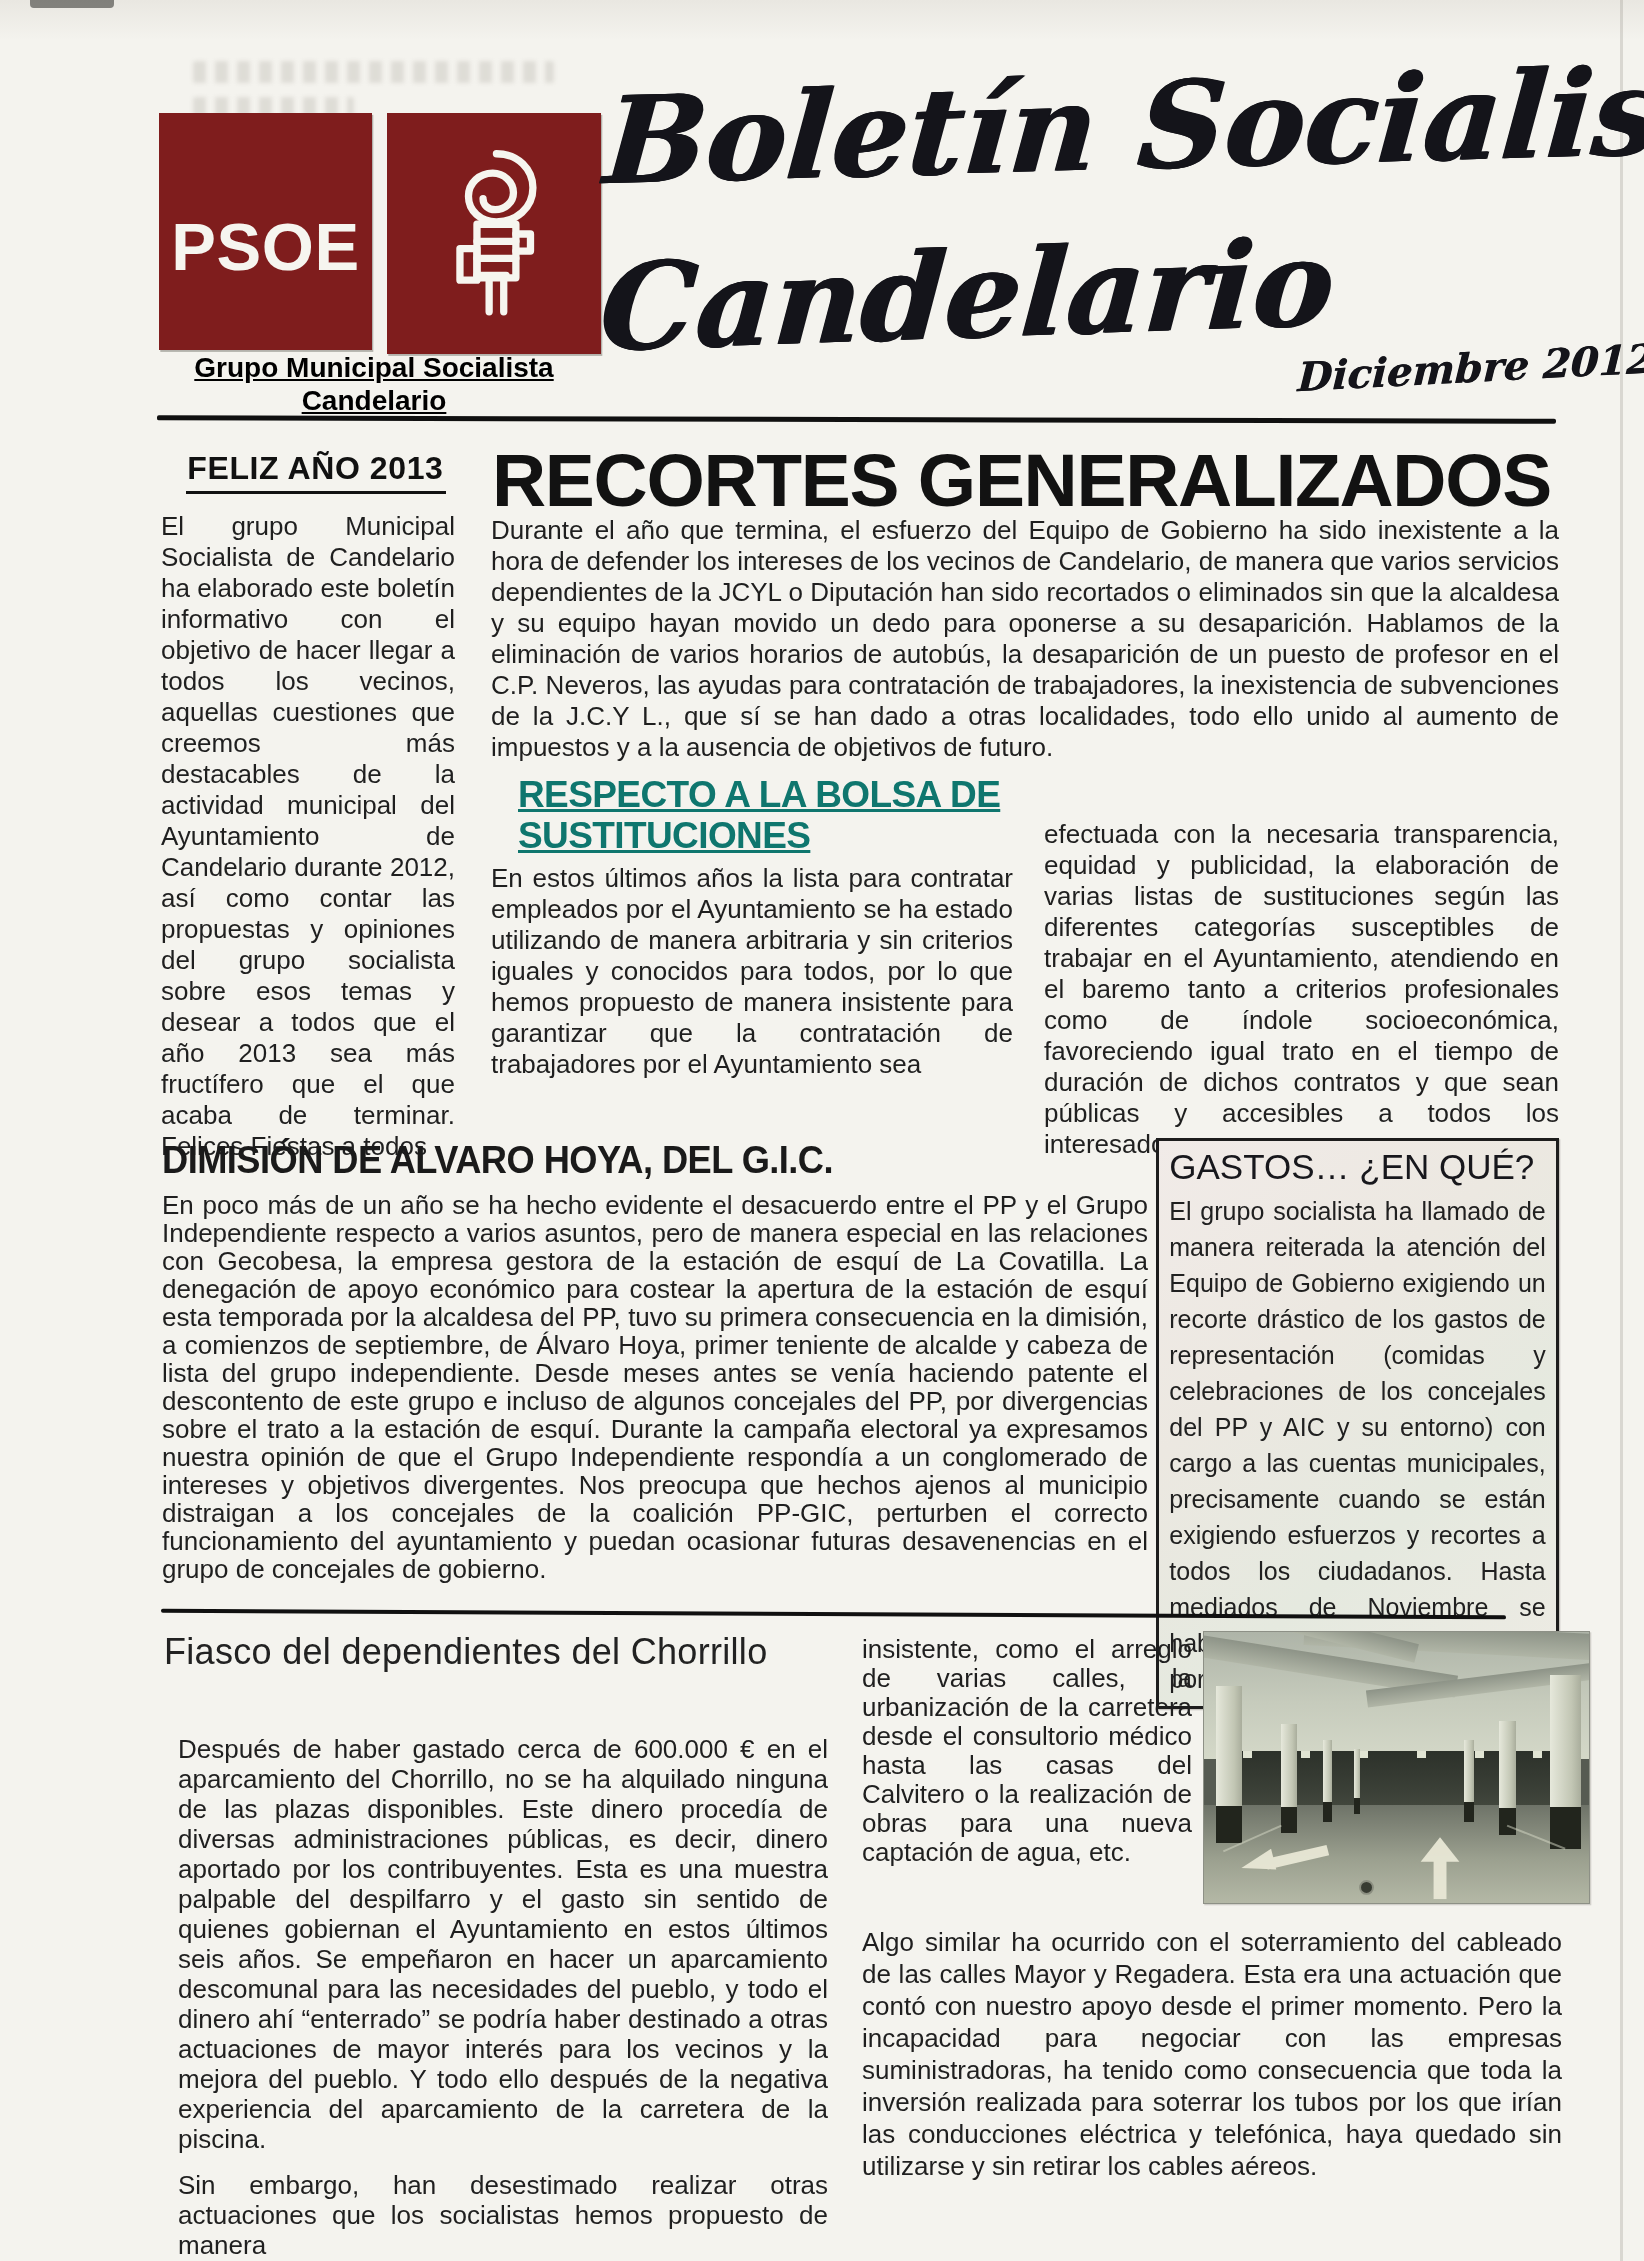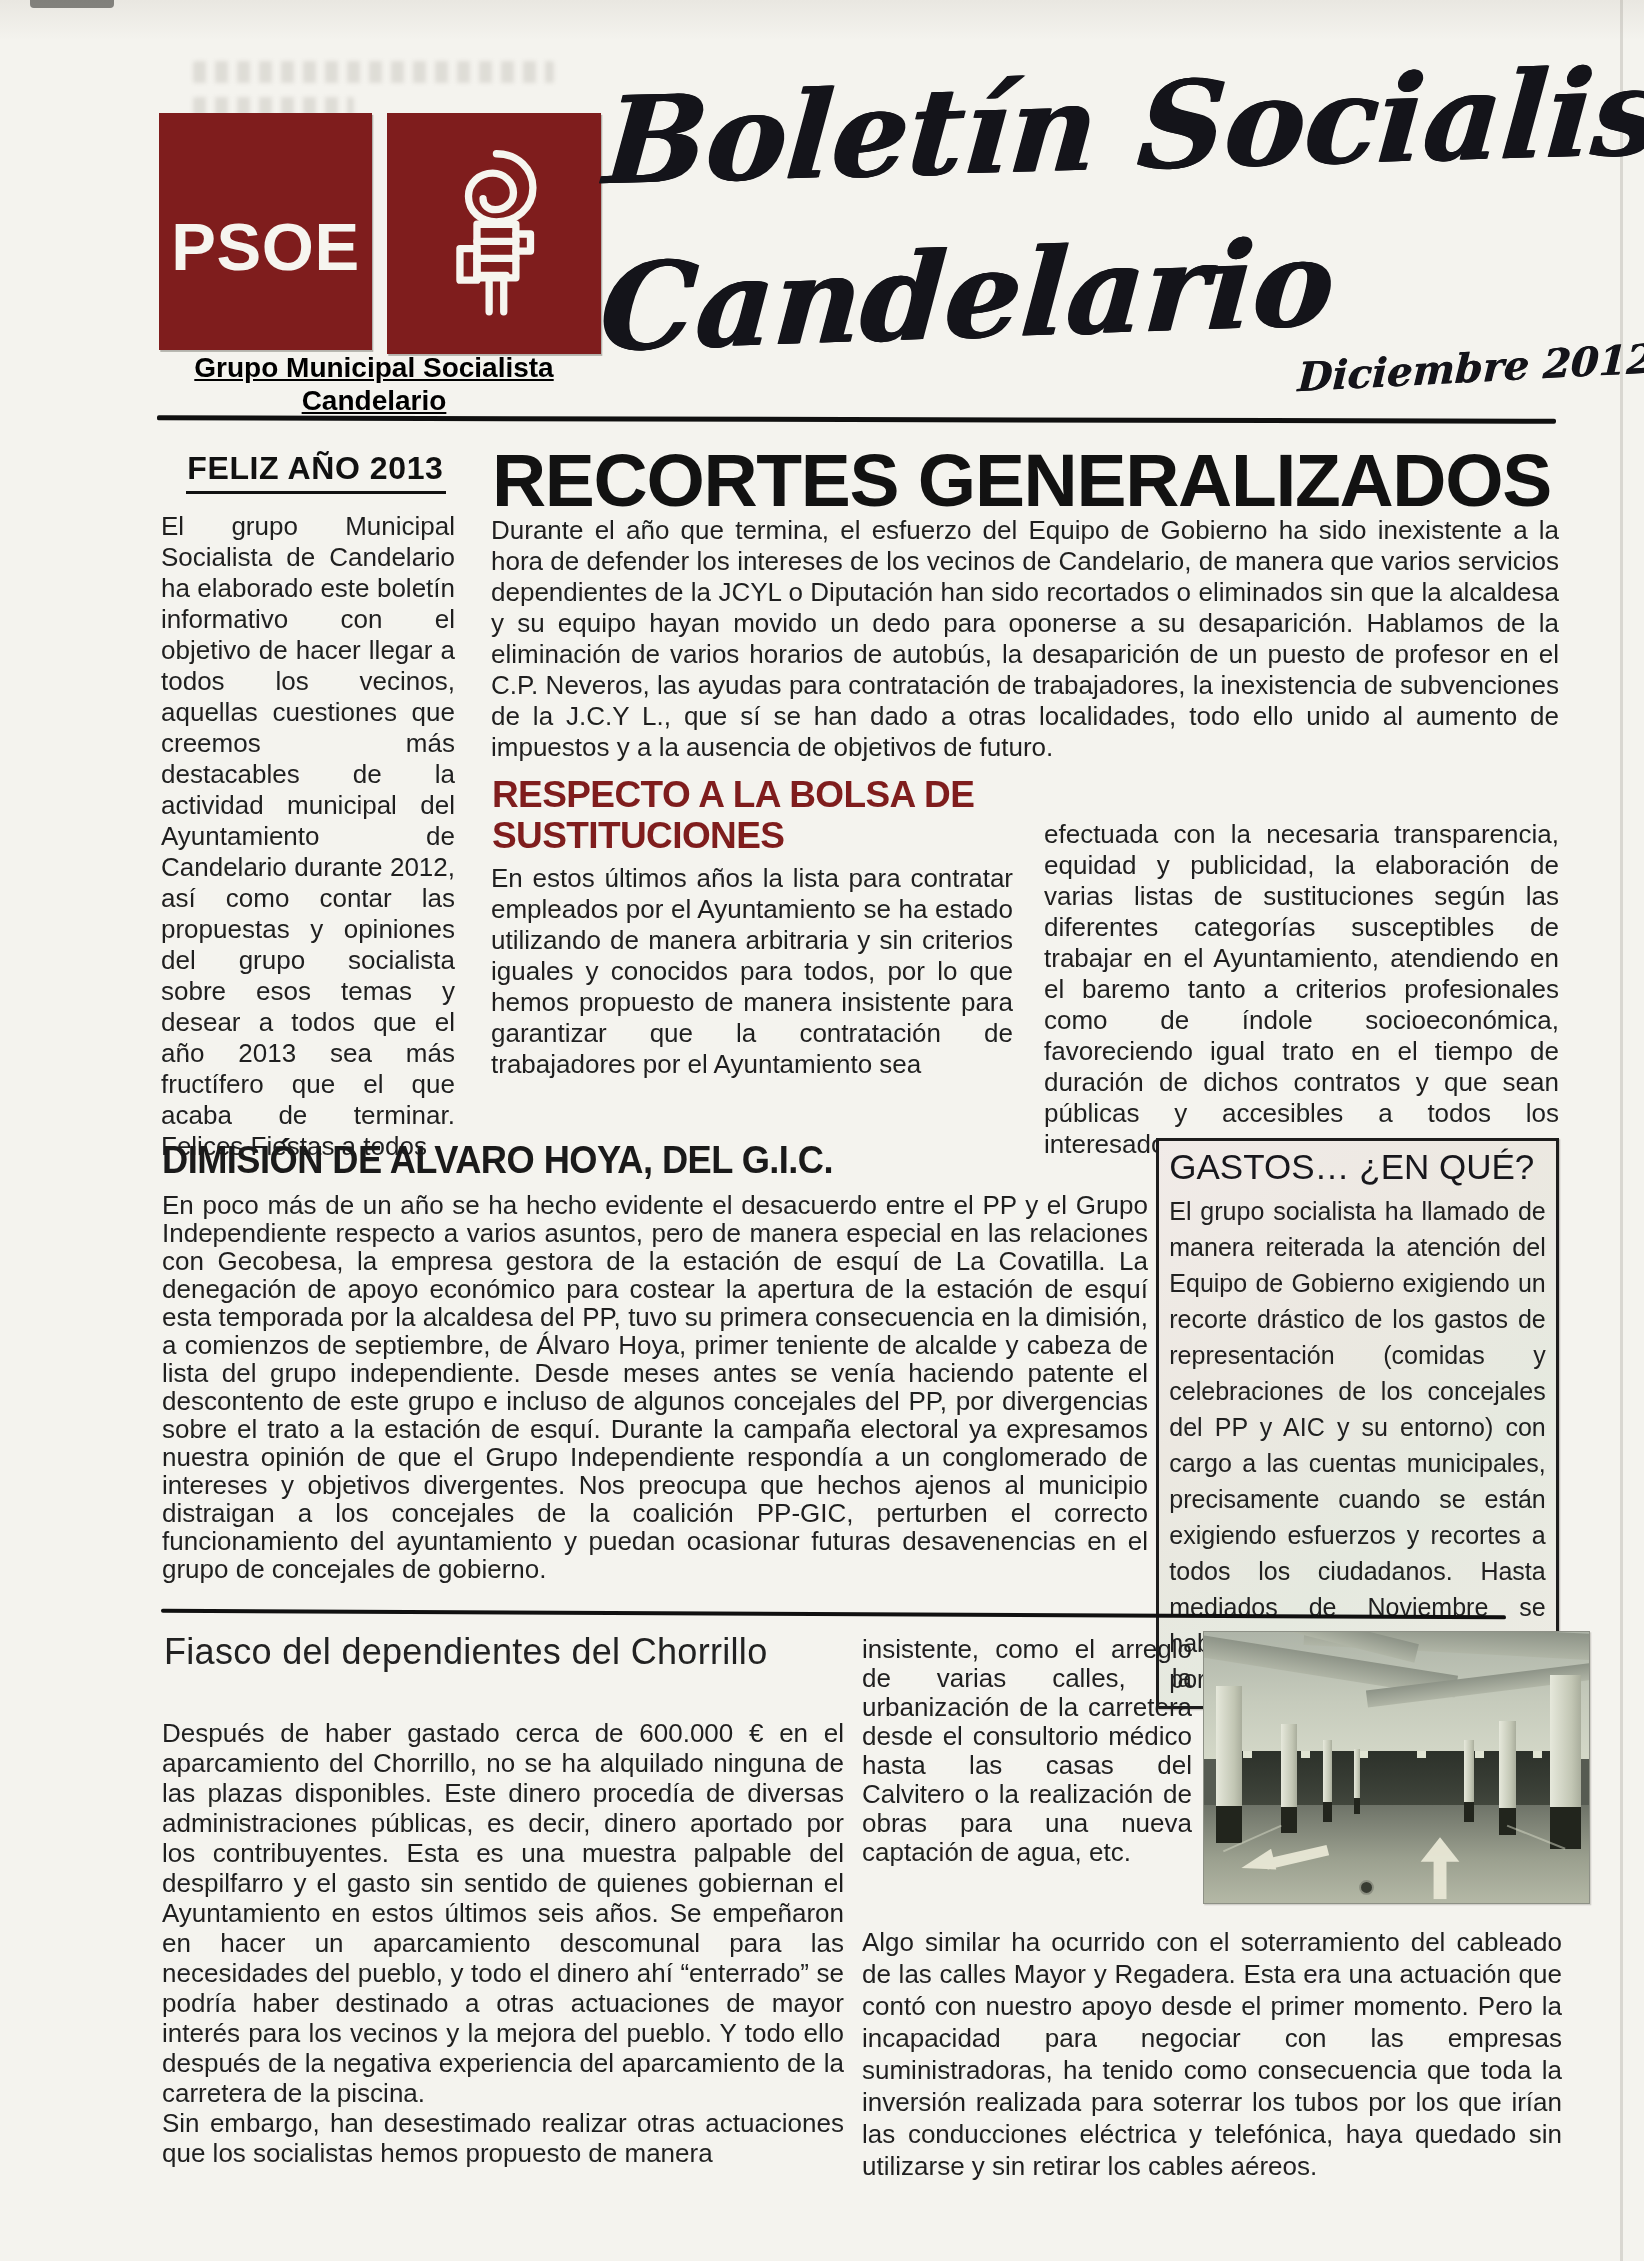--- a/index.html
+++ b/index.html
@@ -38,33 +38,33 @@
   .mast1{left:611px;top:70px;font-size:120px;transform:rotate(-1.6deg) skewX(-6deg);}
   .mast2{left:606px;top:237px;font-size:120px;transform:rotate(-2deg) skewX(-6deg);}
   .mastdate{left:1299px;top:353px;font-size:40px;transform:rotate(-3deg) skewX(-6deg);text-shadow:0.6px 0 0 #14141a;}
 
   .rule{background:#101010;}
   .rule-header{left:157px;top:417px;width:1399px;height:5.2px;transform:rotate(0.14deg);border-radius:1.9px;}
   .rule-mid{left:161px;top:1612px;width:1345px;height:3.9px;transform:rotate(0.28deg);border-radius:1.9px;}
 
   
   .jtext{font-size:26px;line-height:31px;text-align:justify;color:#1f1f1f;}
-  .jtext p{margin:0;}
+  .jtext p{margin:16px;}
 
   
   .feliz-title{left:186px;top:450px;font-size:32px;font-weight:bold;color:#111;
     border-bottom:3.2px solid #111;padding:0 2.6px 3.9px 1.3px;letter-spacing:0.6px;}
   .feliz-body{left:161px;top:511px;width:294px;}
 
   
   .recortes-title{left:492px;top:443px;font-size:75px;font-weight:bold;letter-spacing:-1.3px;color:#121212;white-space:nowrap;line-height:1;}
   .recortes-body{left:491px;top:515px;width:1068px;line-height:31px;}
 
   
-  .bolsa-title{left:492px;top:774px;width:535px;font-size:37px;font-weight:bold;line-height:41px;color:#7f1d1d;letter-spacing:-0.6px;}
+  .bolsa-title{left:518px;top:774px;width:535px;font-size:37px;font-weight:bold;line-height:41px;color:#0f766e;letter-spacing:-0.6px;text-decoration:underline;}
   .bolsa-col1{left:491px;top:863px;width:522px;}
   .bolsa-col2{left:1044px;top:819px;width:515px;}
 
   
   .dimision-title{left:162px;top:1138px;font-size:39px;font-weight:bold;letter-spacing:-0.6px;color:#1a1a1a;
     transform:scaleX(0.93);transform-origin:left top;white-space:nowrap;}
   .dimision-body{left:162px;top:1191px;width:986px;line-height:28px;}
 
   
   .gastos-box{left:1156px;top:1138px;width:403px;border:3.2px solid #1d1d1d;box-sizing:border-box;

